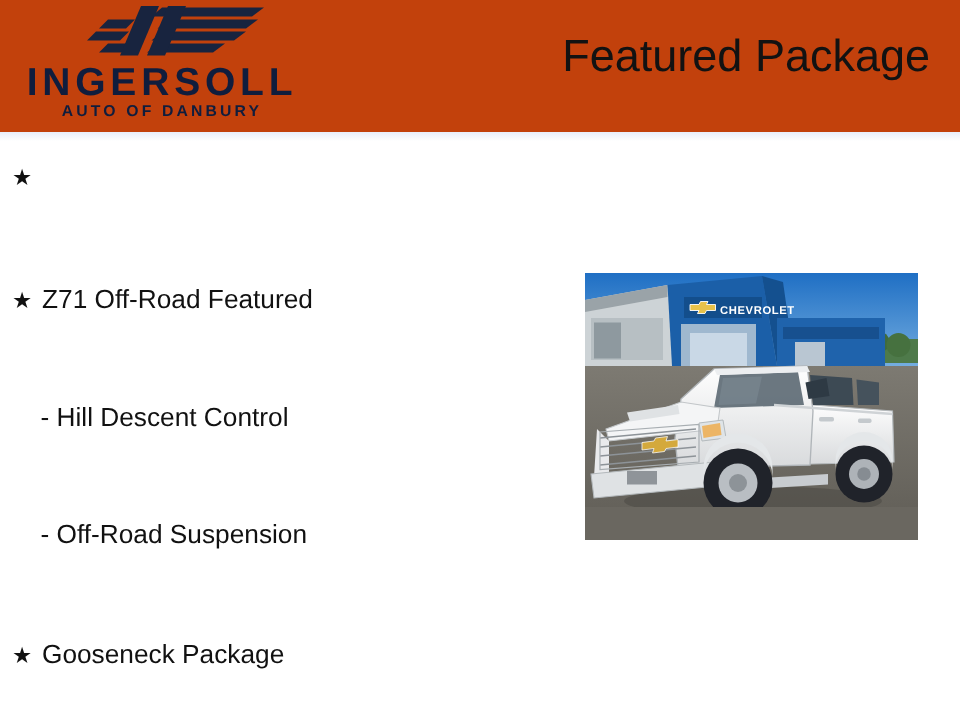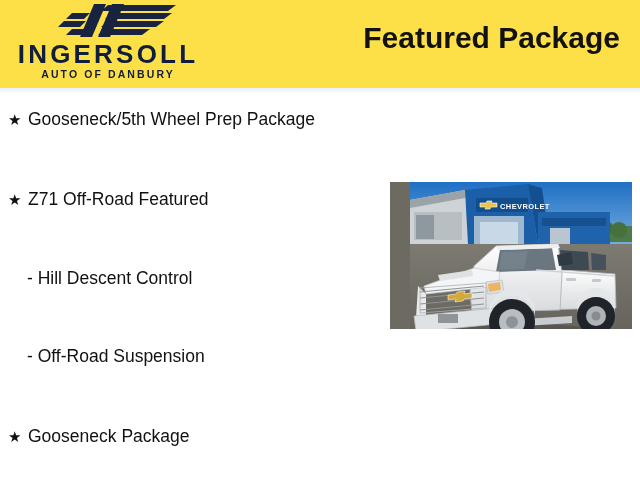--- a/index.html
+++ b/index.html
@@ -15,21 +15,21 @@
     position: relative;
   }
 
   
   .header {
     position: absolute;
     left: 0;
     top: 0;
     width: 640px;
     height: 88px;
-    background: #fde047;
+    background: #c2410c;
     box-sizing: border-box;
   }
   .header-fade {
     position: absolute;
     left: 0;
     top: 88px;
     width: 640px;
     height: 6px;
     background: linear-gradient(to bottom, #e8eefb 0%, #ffffff 100%);
   }
@@ -75,21 +75,21 @@
     line-height: 12px;
     white-space: nowrap;
   }
 
   
   .header-title {
     position: absolute;
     right: 20px;
     top: 21px;
     font-size: 30px;
-    font-weight: bold;
+    font-weight: normal;
     color: #121212;
     letter-spacing: 0px;
     white-space: nowrap;
     text-align: right;
   }
 
   
   .content {
     position: absolute;
     left: 0;
@@ -126,24 +126,23 @@
     color: #111111;
     line-height: 22px;
   }
 
   
   .photo {
     position: absolute;
     left: 390px;
     top: 182px;
     width: 222px;
-    height: 147px;
+    height: 178px;
     overflow: hidden;
     background: #6d6a62;
-    padding-left: 20px;
   }
   .photo svg {
     display: block;
   }
 </style>
 </head>
 <body>
 
 <div class="header">
 
@@ -174,21 +173,20 @@
   </div>
 
   <div class="header-title">Featured Package</div>
 </div>
 <div class="header-fade"></div>
 
 <div class="content">
 
   <div class="bullet-row" style="top:14px;">
     <span class="bullet-star">★</span>
-    <span class="bullet-text">Gooseneck/5th Wheel Prep Package</span>
   </div>
 
   <div class="bullet-row" style="top:94px;">
     <span class="bullet-star">★</span>
     <span class="bullet-text">Z71 Off-Road Featured</span>
   </div>
 
   <div class="sub-row" style="top:251px;">
     <span class="sub-text">- Off-Road Suspension</span>
   </div>

